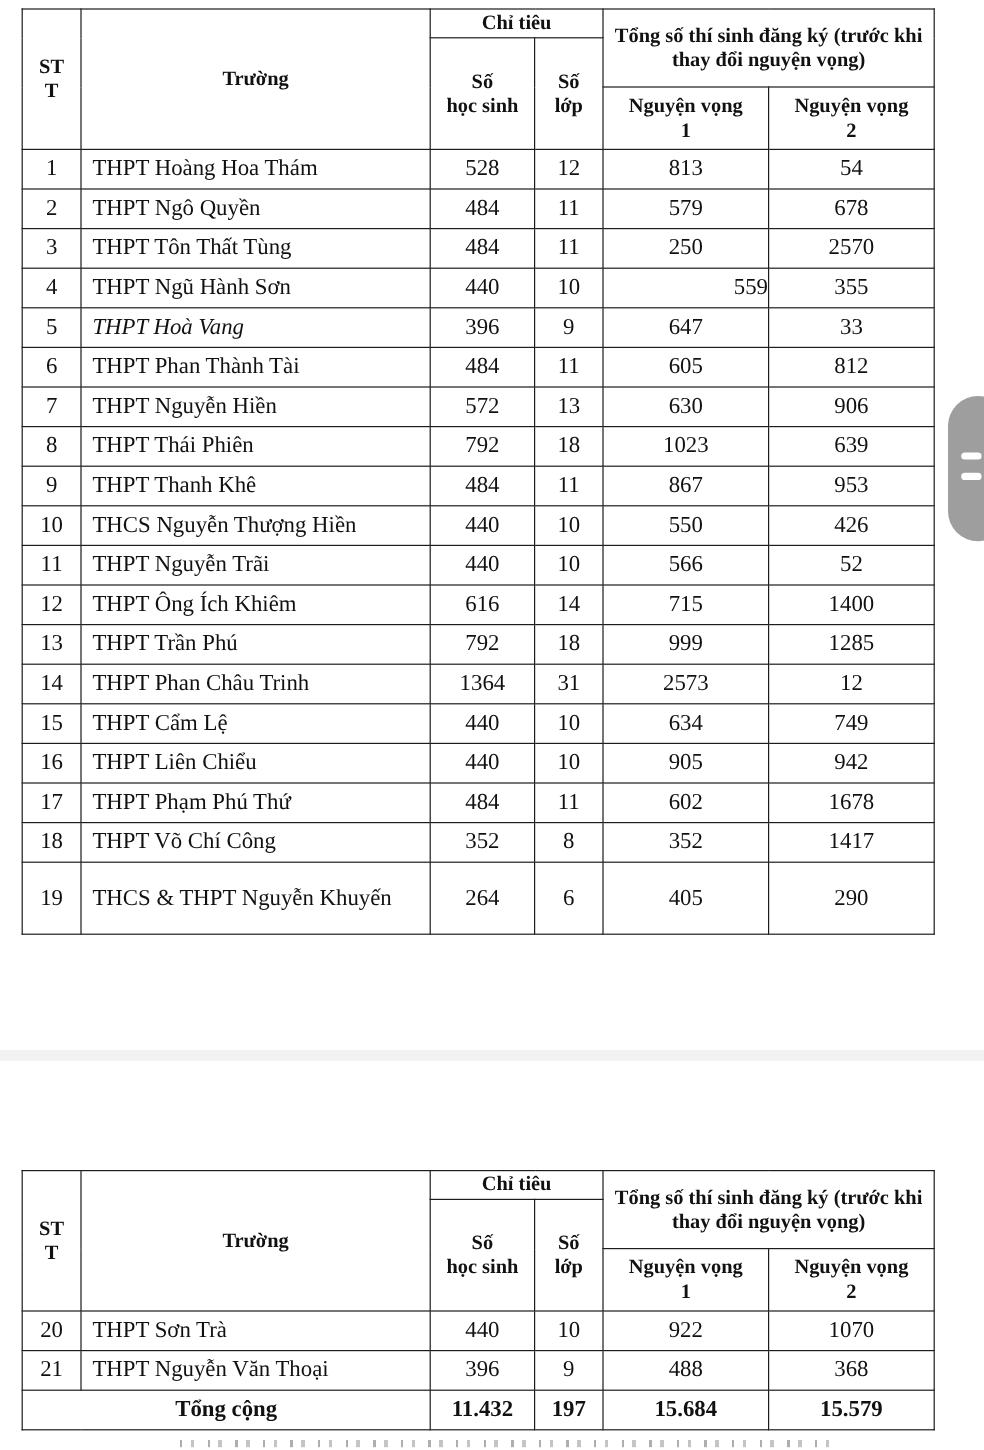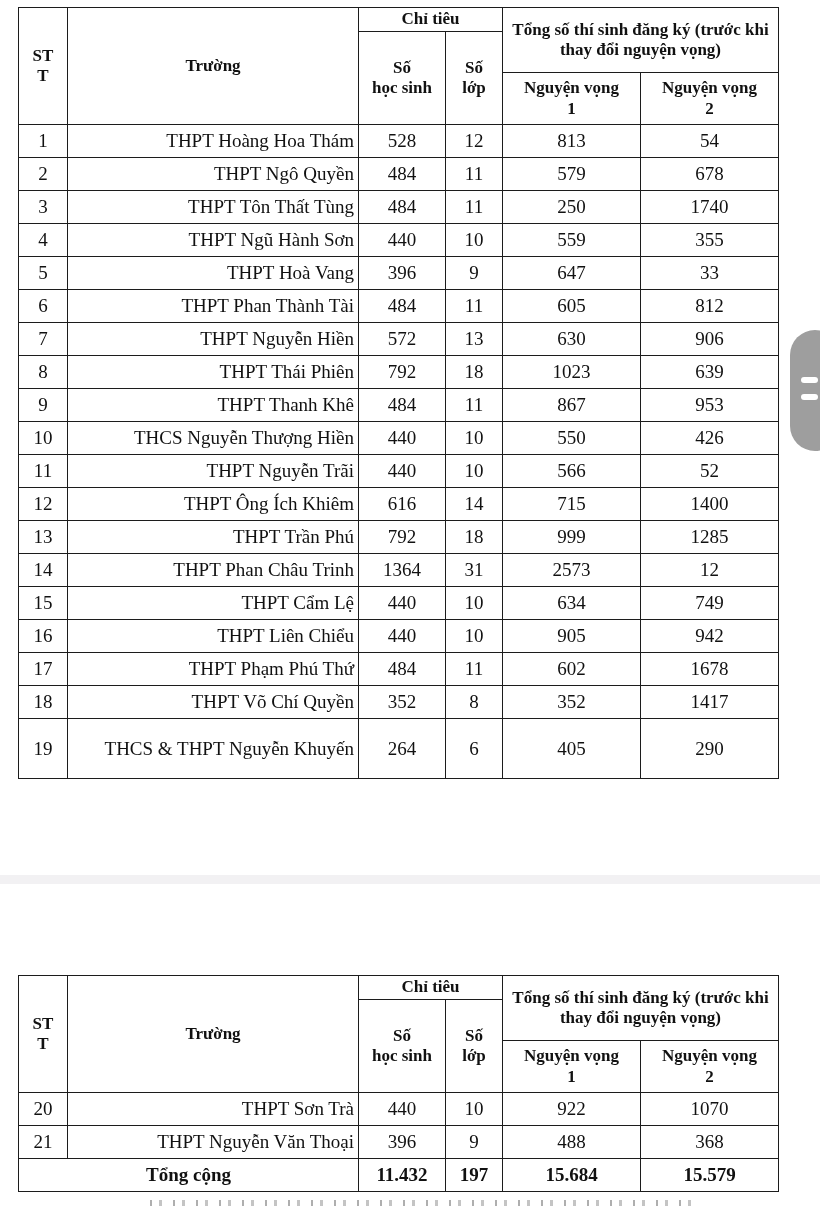--- a/index.html
+++ b/index.html
@@ -12,21 +12,21 @@
     position:absolute;left:18px;width:760px;
     border-collapse:collapse;table-layout:fixed;
   }
   .enroll th,.enroll td{
     border:1.6px solid #1c1c1c;
     text-align:center;vertical-align:middle;padding:0;
     overflow:hidden;
   }
   .enroll th{font-size:17px;font-weight:bold;line-height:1.18;white-space:pre-line}
   .enroll td{font-size:19px;line-height:1.15}
-  .enroll td.name{text-align:right;padding:2px 4px 2px 9px}
+  .enroll td.name{text-align:left;padding:2px 4px 2px 9px}
   tr.h1{height:24px}
   tr.h2{height:41px}
   tr.h3{height:52px}
   tbody tr.r{height:33px}
   tbody tr.tall{height:60px}
   tr.total td{font-weight:bold}
   #t1{top:7px}
   #t2{top:975px}
   .page-separator{
     position:absolute;left:0;top:875px;width:820px;height:9px;
@@ -98,33 +98,33 @@
       <td style="border-color: rgb(28, 28, 28);">11</td>
       <td style="border-color: rgb(28, 28, 28);">579</td>
       <td style="border-color: rgb(28, 28, 28);">678</td>
     </tr>
     <tr class="r">
       <td style="border-color: rgb(28, 28, 28);">3</td>
       <td class="name" style="border-color: rgb(28, 28, 28);">THPT Tôn Thất Tùng</td>
       <td style="border-color: rgb(28, 28, 28);">484</td>
       <td style="border-color: rgb(28, 28, 28);">11</td>
       <td style="border-color: rgb(28, 28, 28);">250</td>
-      <td style="border-color: rgb(28, 28, 28);">1740</td>
+      <td style="border-color: rgb(28, 28, 28);">2570</td>
     </tr>
     <tr class="r">
       <td style="border-color: rgb(28, 28, 28);">4</td>
       <td class="name" style="border-color: rgb(28, 28, 28);">THPT Ngũ Hành Sơn</td>
       <td style="border-color: rgb(28, 28, 28);">440</td>
       <td style="border-color: rgb(28, 28, 28);">10</td>
-      <td style="border-color: rgb(28, 28, 28);">559</td>
+      <td style="border-color: rgb(28, 28, 28); text-align: right;">559</td>
       <td style="border-color: rgb(28, 28, 28);">355</td>
     </tr>
     <tr class="r">
       <td style="border-color: rgb(28, 28, 28);">5</td>
-      <td class="name" style="border-color: rgb(28, 28, 28);">THPT Hoà Vang</td>
+      <td class="name" style="border-color: rgb(28, 28, 28); font-style: italic;">THPT Hoà Vang</td>
       <td style="border-color: rgb(28, 28, 28);">396</td>
       <td style="border-color: rgb(28, 28, 28);">9</td>
       <td style="border-color: rgb(28, 28, 28);">647</td>
       <td style="border-color: rgb(28, 28, 28);">33</td>
     </tr>
     <tr class="r">
       <td style="border-color: rgb(28, 28, 28);">6</td>
       <td class="name" style="border-color: rgb(28, 28, 28);">THPT Phan Thành Tài</td>
       <td style="border-color: rgb(28, 28, 28);">484</td>
       <td style="border-color: rgb(28, 28, 28);">11</td>
@@ -214,21 +214,21 @@
     <tr class="r">
       <td style="border-color: rgb(28, 28, 28);">17</td>
       <td class="name" style="border-color: rgb(28, 28, 28);">THPT Phạm Phú Thứ</td>
       <td style="border-color: rgb(28, 28, 28);">484</td>
       <td style="border-color: rgb(28, 28, 28);">11</td>
       <td style="border-color: rgb(28, 28, 28);">602</td>
       <td style="border-color: rgb(28, 28, 28);">1678</td>
     </tr>
     <tr class="r">
       <td style="border-color: rgb(28, 28, 28);">18</td>
-      <td class="name" style="border-color: rgb(28, 28, 28);">THPT Võ Chí Quyền</td>
+      <td class="name" style="border-color: rgb(28, 28, 28);">THPT Võ Chí Công</td>
       <td style="border-color: rgb(28, 28, 28);">352</td>
       <td style="border-color: rgb(28, 28, 28);">8</td>
       <td style="border-color: rgb(28, 28, 28);">352</td>
       <td style="border-color: rgb(28, 28, 28);">1417</td>
     </tr>
     <tr class="tall">
       <td style="border-color: rgb(28, 28, 28);">19</td>
       <td class="name" style="border-color: rgb(28, 28, 28);">THCS &amp; THPT Nguyễn Khuyến</td>
       <td style="border-color: rgb(28, 28, 28);">264</td>
       <td style="border-color: rgb(28, 28, 28);">6</td>

